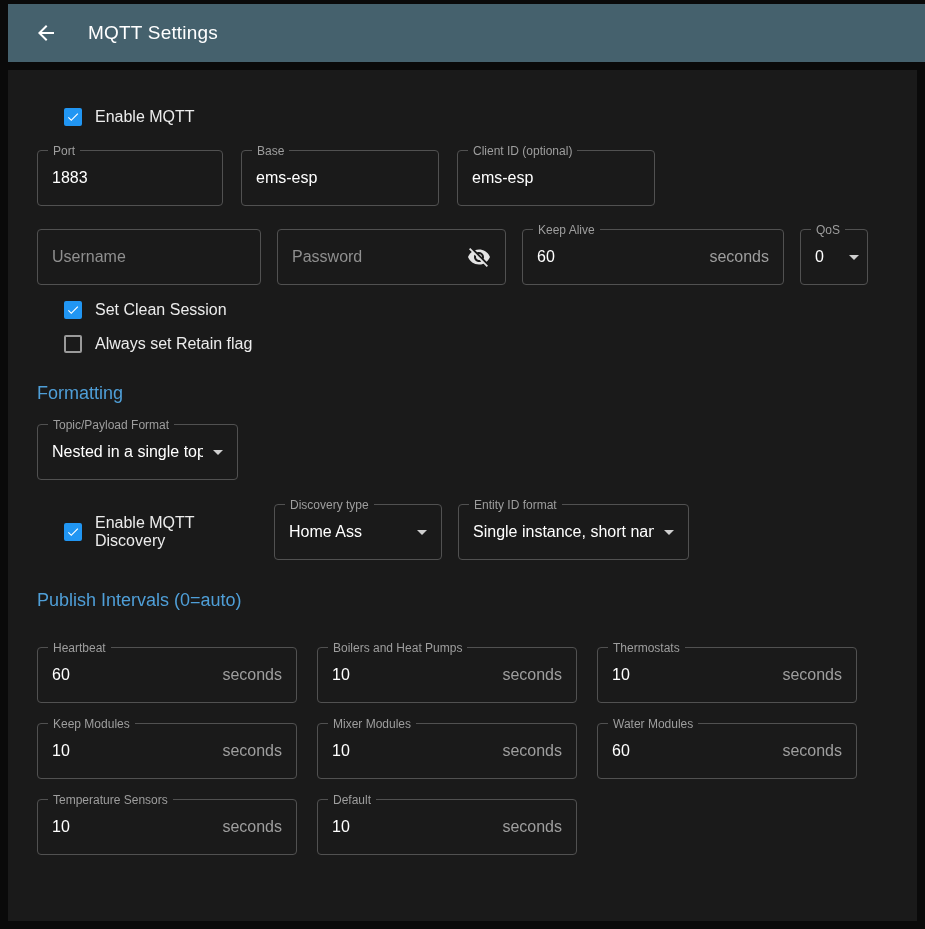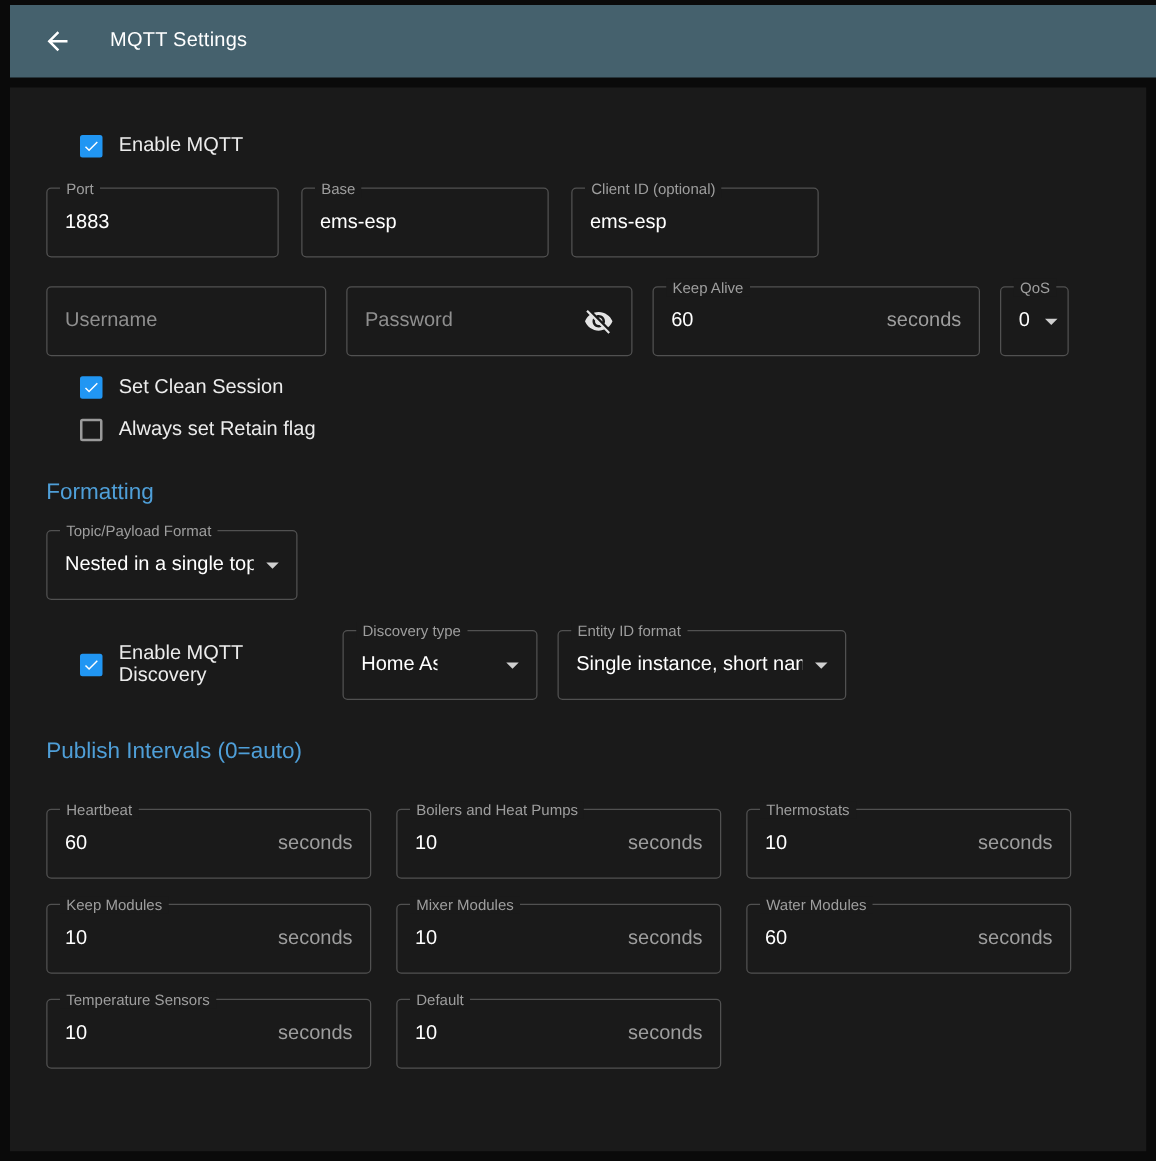--- a/index.html
+++ b/index.html
@@ -18,21 +18,21 @@
   .appbar{
     margin:4px 0 0 8px;height:58px;width:917px;
     background:var(--appbar);
     display:flex;align-items:center;gap:22px;padding:0 8px 0 18px;
   }
   .back-btn{
     width:40px;height:40px;border:none;background:transparent;color:#fff;
     display:flex;align-items:center;justify-content:center;cursor:pointer;padding:0;
   }
   .back-btn svg{width:24px;height:24px;fill:#fff;}
-  .appbar-title{font-size:16px;font-weight:400;color:#fff;letter-spacing:.2px;}
+  .appbar-title{font-size:19px;font-weight:400;color:#fff;letter-spacing:.2px;}
   
   .card{
     margin:8px 8px 0 8px;width:909px;height:851px;
     background:var(--card);
     padding:20px 29px;
   }
   
   .cbrow{display:flex;align-items:center;gap:13px;padding-left:27px;}
   .checkbox{
     width:18px;height:18px;flex:0 0 18px;
@@ -71,22 +71,22 @@
     border-left:5px solid transparent;border-right:5px solid transparent;
     border-top:5px solid #cfcfcf;
   }
   .eye-btn{
     border:none;background:transparent;padding:0;margin-left:8px;cursor:pointer;
     display:flex;align-items:center;justify-content:center;flex:0 0 auto;
   }
   .eye-btn svg{width:24px;height:24px;fill:#e4e4e4;}
   
   .w176{width:176px;} .w186{width:186px;} .w198{width:198px;}
-  .w196{width:224px;} .w229{width:229px;} .w262{width:262px;} .w55{width:55px;padding:0 8px 0 14px;}
-  .w201{width:201px;} .w154{width:156px;gap:45px;} .w231{width:231px;}
+  .w196{width:224px;} .w229{width:229px;} .w262{width:262px;} .w55{width:68px;padding:0 8px 0 14px;}
+  .w201{width:201px;} .w154{width:168px;gap:45px;} .w231{width:231px;}
   
   .section-heading{font-size:18px;font-weight:400;color:var(--heading);margin-top:30px;}
   .mt18{margin-top:18px;} .mt20{margin-top:16px;} .mt22{margin-top:22px;} .mt16{margin-top:16px;}
   .discovery-row{display:flex;align-items:center;gap:16px;margin-top:16px;padding-top:8px;}
   .discovery-row .cbrow{flex:0 0 221px;}
   .intervals-grid{
     margin-top:36px;
     display:grid;grid-template-columns:repeat(3,260px);
     column-gap:17px;row-gap:23px;gap:20px;
   }

